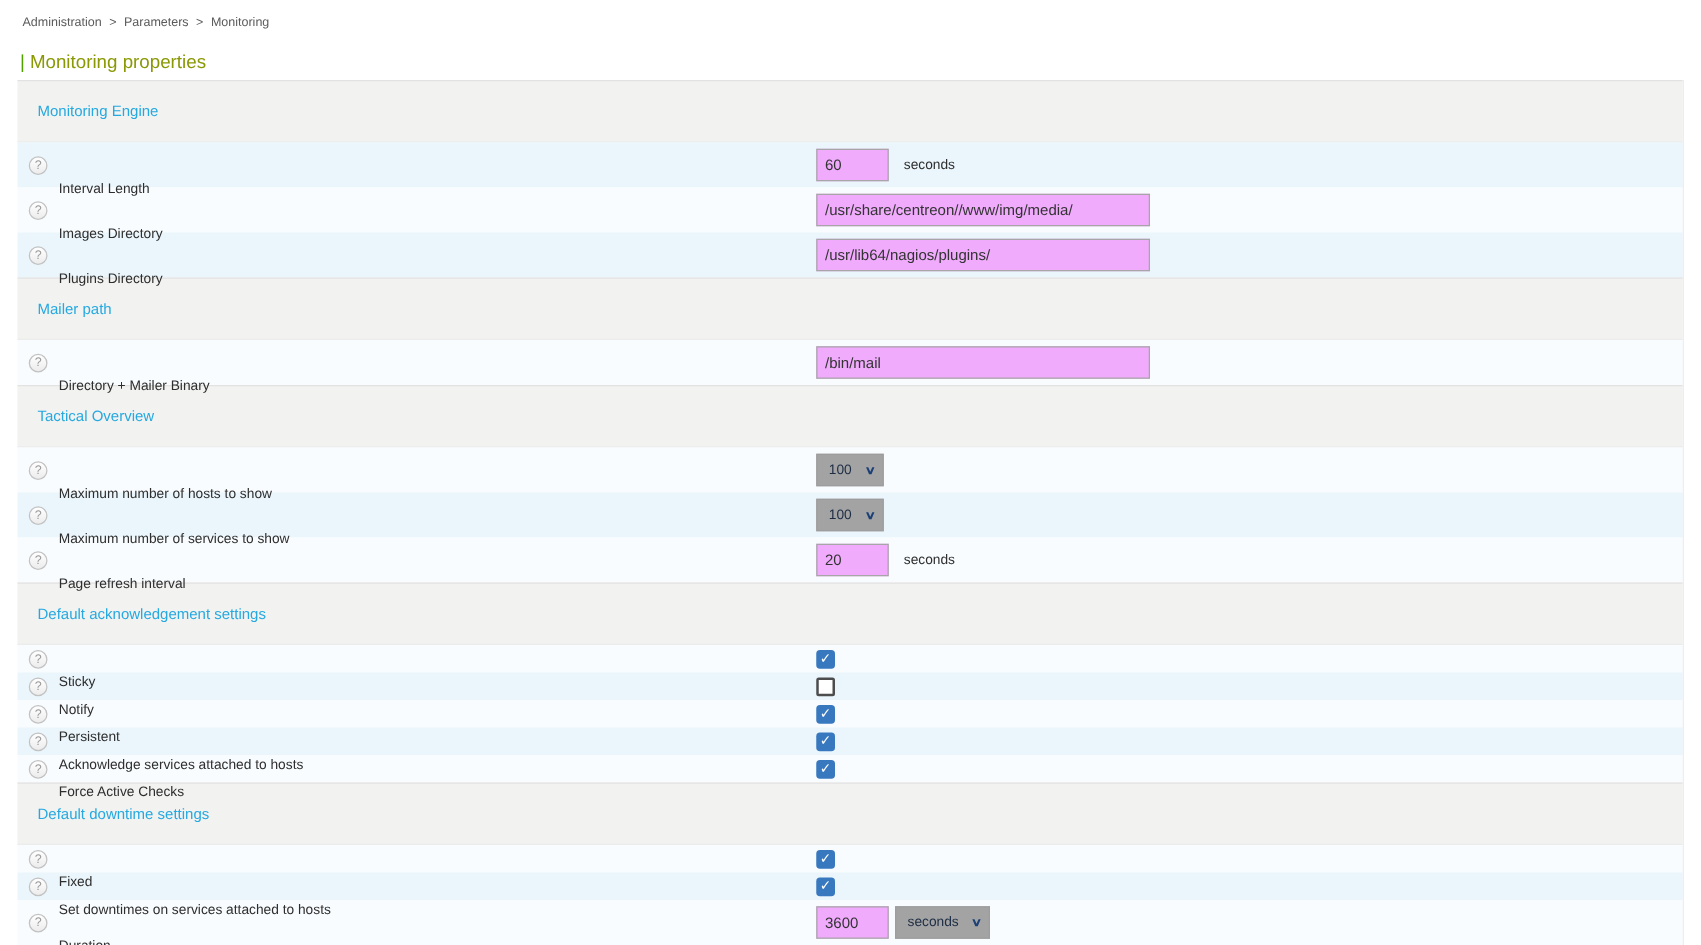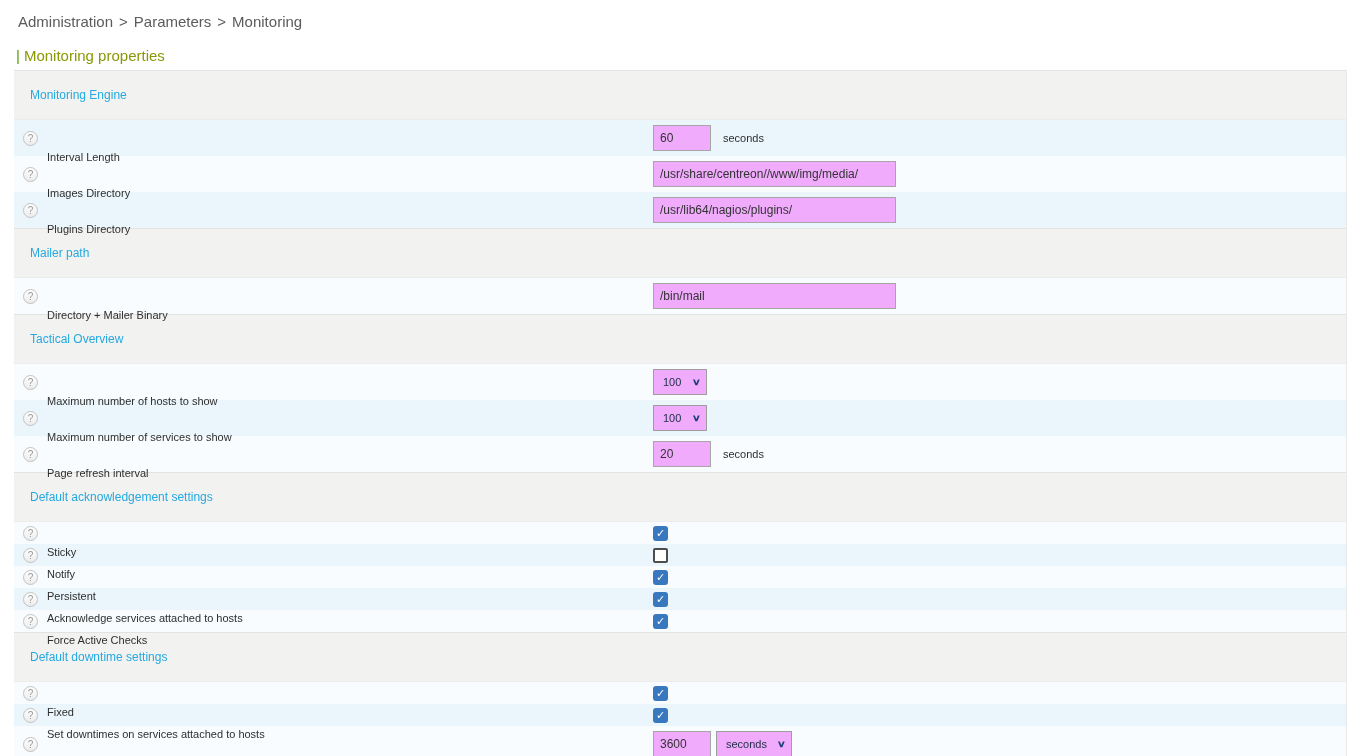--- a/index.html
+++ b/index.html
@@ -1,18 +1,18 @@
 <!DOCTYPE html>
 <html><head>
 <meta charset="utf-8">
 <style>
   * { box-sizing: border-box; margin: 0; padding: 0; }
   html, body { background: #ffffff; width: 1361px; height: 756px; font-family: "Liberation Sans", sans-serif; }
 
-  .breadcrumb { padding: 13px 0 0 18px; font-size: 15px; color: #5b5b5b; }
+  .breadcrumb { padding: 13px 0 0 18px; font-size: 10px; color: #5b5b5b; }
   .breadcrumb a { color: #5b5b5b; text-decoration: none; }
   .breadcrumb .sep { margin: 0 6px; color: #5b5b5b; }
 
   .page-title { margin: 17px 0 6px 16px; font-size: 15px; }
   .page-title .pipe { color: #52a000; font-weight: normal; margin-right: 4px; }
   .page-title .txt { color: #8a9805; }
 
   .content { margin-left: 14px; width: 1333px; border-right: 1px solid #e9e9e9; }
 
   .section-header {
@@ -34,26 +34,26 @@
   }
   .field-label { margin-left: 9px; font-size: 11px; color: #2e2e2e; margin-top: 38px; }
 
   .cell-input { display: flex; align-items: center; }
 
   input.ti {
     height: 26px; border: 1px solid #a6a6a6; background: #f0abfc; color: #333;
     font-family: "Liberation Sans", sans-serif; font-size: 12px; padding: 0 6px;
   }
   input.ti.small { width: 58px; }
-  input.ti.large { width: 243px; }
+  input.ti.large { width: 267px; }
 
   .unit { margin-left: 12px; font-size: 11px; color: #2e2e2e; }
 
   .select {
-    height: 26px; border: 1px solid #9d9d9d; background: #f0abfc; display: inline-flex;
+    height: 26px; border: 1px solid #9d9d9d; background: #a3a3a3; display: inline-flex;
     align-items: center; justify-content: space-between; cursor: pointer;
     font-size: 11px; color: #1d2d44; padding: 0 6px 0 9px;
   }
   .select.narrow { width: 54px; }
   .select.wide { width: 76px; margin-left: 5px; }
   .chevron { color: #1b3f77; font-size: 9px; font-weight: bold; transform: scaleX(1.4); margin-left: 4px; }
 
   .checkbox {
     width: 15px; height: 15px; background: #fff; border: 2px solid #4d4d4d; border-radius: 2px;
     display: inline-flex; align-items: center; justify-content: center; cursor: pointer;

